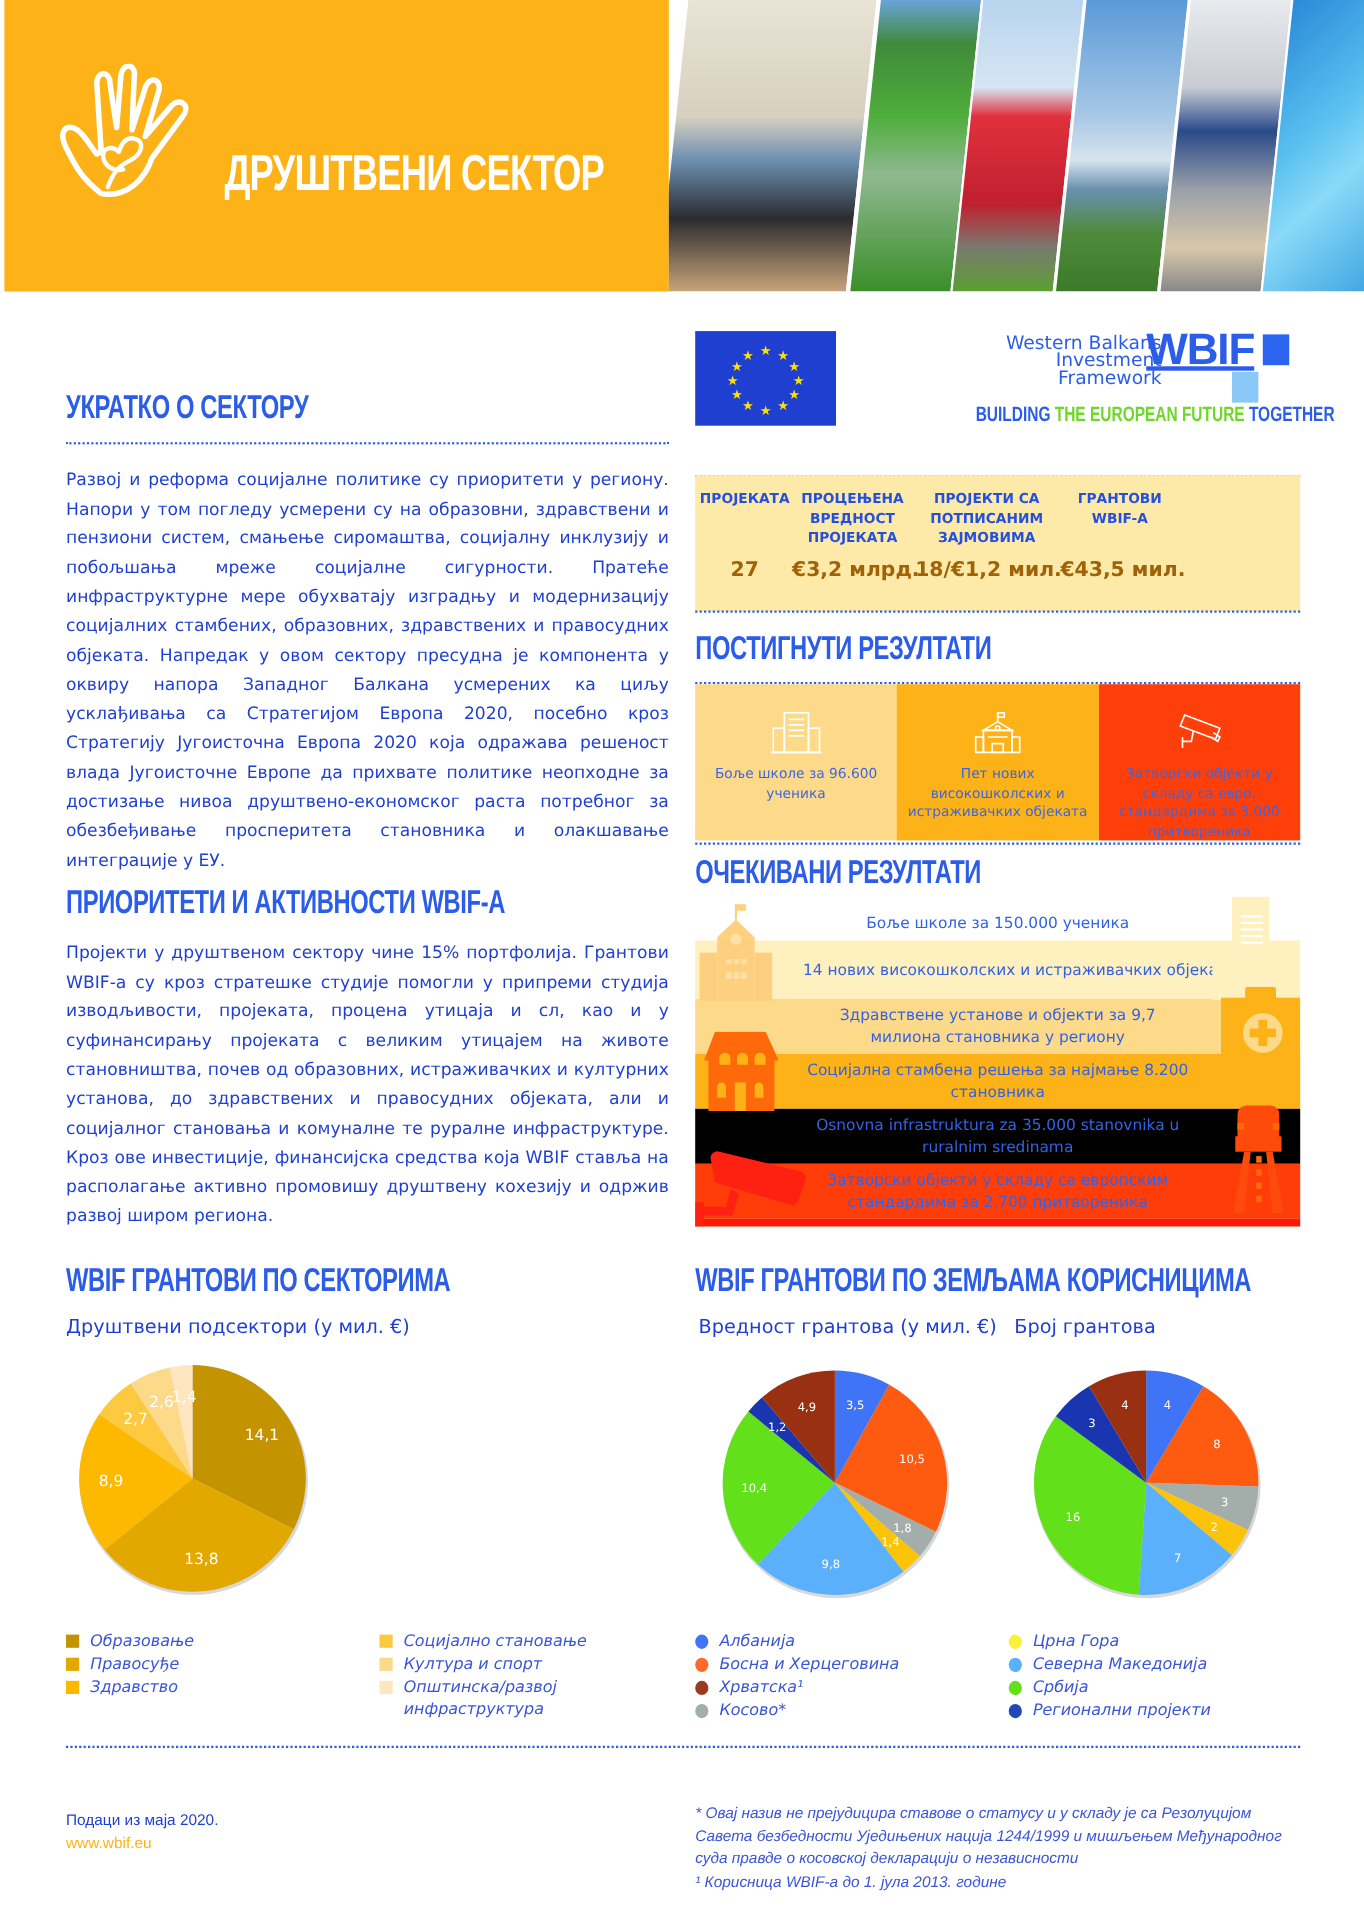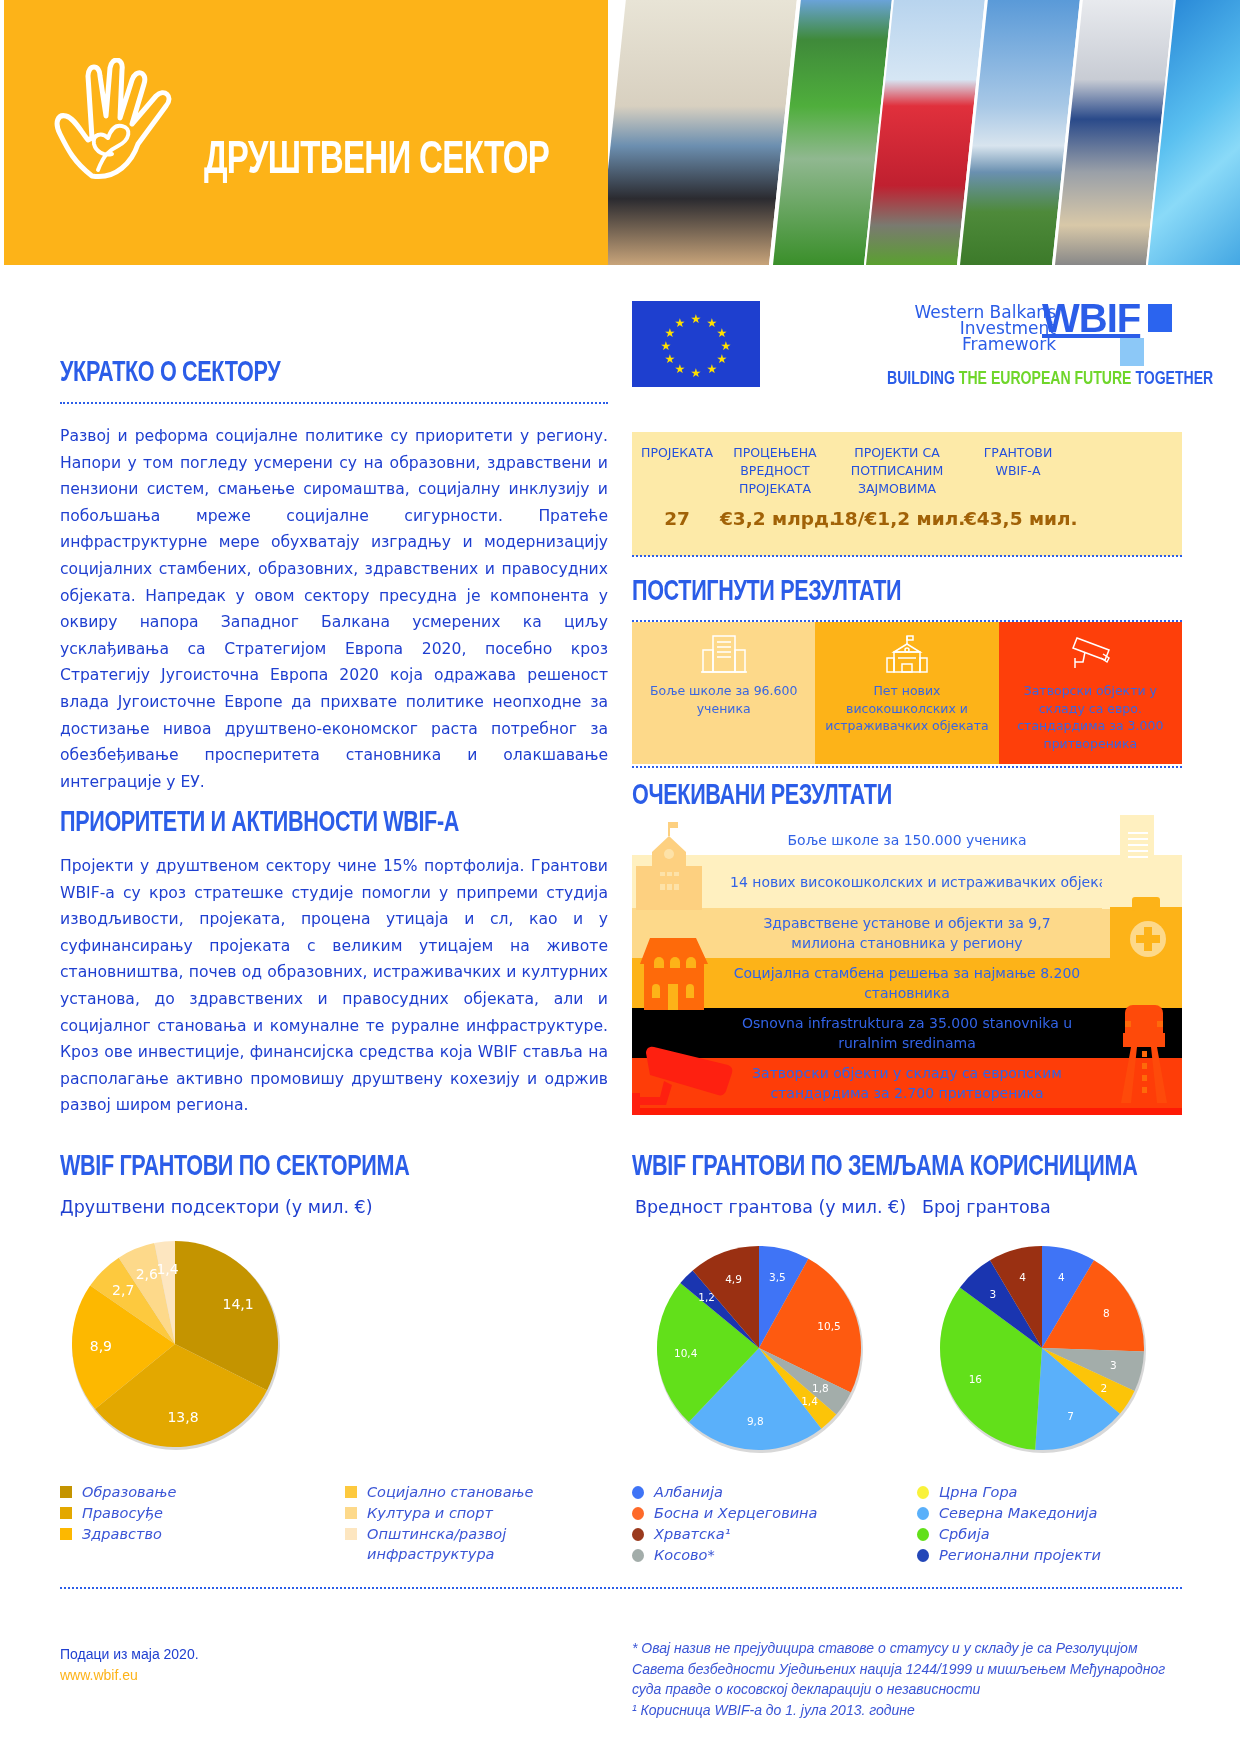--- a/index.html
+++ b/index.html
@@ -19,25 +19,25 @@
   .wbif-sq2 { position: absolute; right: 36px; top: 36px; width: 24px; height: 28px; background: #8cc8f7; }
   .tagline { position: absolute; left: 887px; top: 367px; font-size: 19px; font-family: "Liberation Sans", sans-serif; font-weight: bold; transform: scaleX(0.74); transform-origin: left top; white-space: nowrap; }
   .tagline .b { color: #2b5de8; } .tagline .g { color: #6fd62a; }
   
   .h2 { position: absolute; color: #2b5de8; font-family: "Liberation Sans", sans-serif; font-weight: bold; font-size: 30px; transform: scaleX(0.72); transform-origin: left top; white-space: nowrap; letter-spacing: -0.5px; }
   .dotline { position: absolute; height: 0; border-top: 2px dotted #2b5de8; }
   .para { position: absolute; color: #1f3fd0; font-size: 15.6px; line-height: 26.6px; text-align: justify; }
   
   .stats { position: absolute; left: 632px; top: 432px; width: 550px; height: 124px; background: #fdeaa8; }
   .stat-col { position: absolute; top: 12px; text-align: center; }
-  .stat-label { font-size: 12.5px; font-weight: normal; color: #2450dd; line-height: 18px; height: 54px; }
+  .stat-label { font-size: 12.5px; font-weight: bold; color: #2450dd; line-height: 18px; height: 54px; }
   .stat-value { font-size: 18.5px; font-weight: bold; color: #a16207; margin-top: 10px; white-space: nowrap; }
   
   .ach { position: absolute; left: 632px; top: 622px; width: 550px; height: 142px; display: flex; }
-  .ach-col { flex: 1; position: relative; text-align: center; padding: 8px 6px 0; }
+  .ach-col { flex: 1; position: relative; text-align: center; padding: 20px 6px 0; }
   .ach-icon { width: 50px; height: 40px; margin: 4px auto 8px; display: block; }
   .ach-text { font-size: 12.5px; line-height: 17.5px; color: #3a66e0; }
   
   .exp { position: absolute; left: 632px; top: 825px; width: 550px; height: 290px; }
   .band { position: absolute; left: 0; width: 550px; display: flex; align-items: center; justify-content: center; text-align: center; color: #3263e6; font-size: 14px; line-height: 20px; }
   .exp-icon { position: absolute; }
   
   .sub { position: absolute; font-size: 17.5px; color: #1f3fd0; white-space: nowrap; }
   .pie { position: absolute; }
   .legend { position: absolute; font-size: 14.5px; font-style: italic; color: #3a55d6; }

